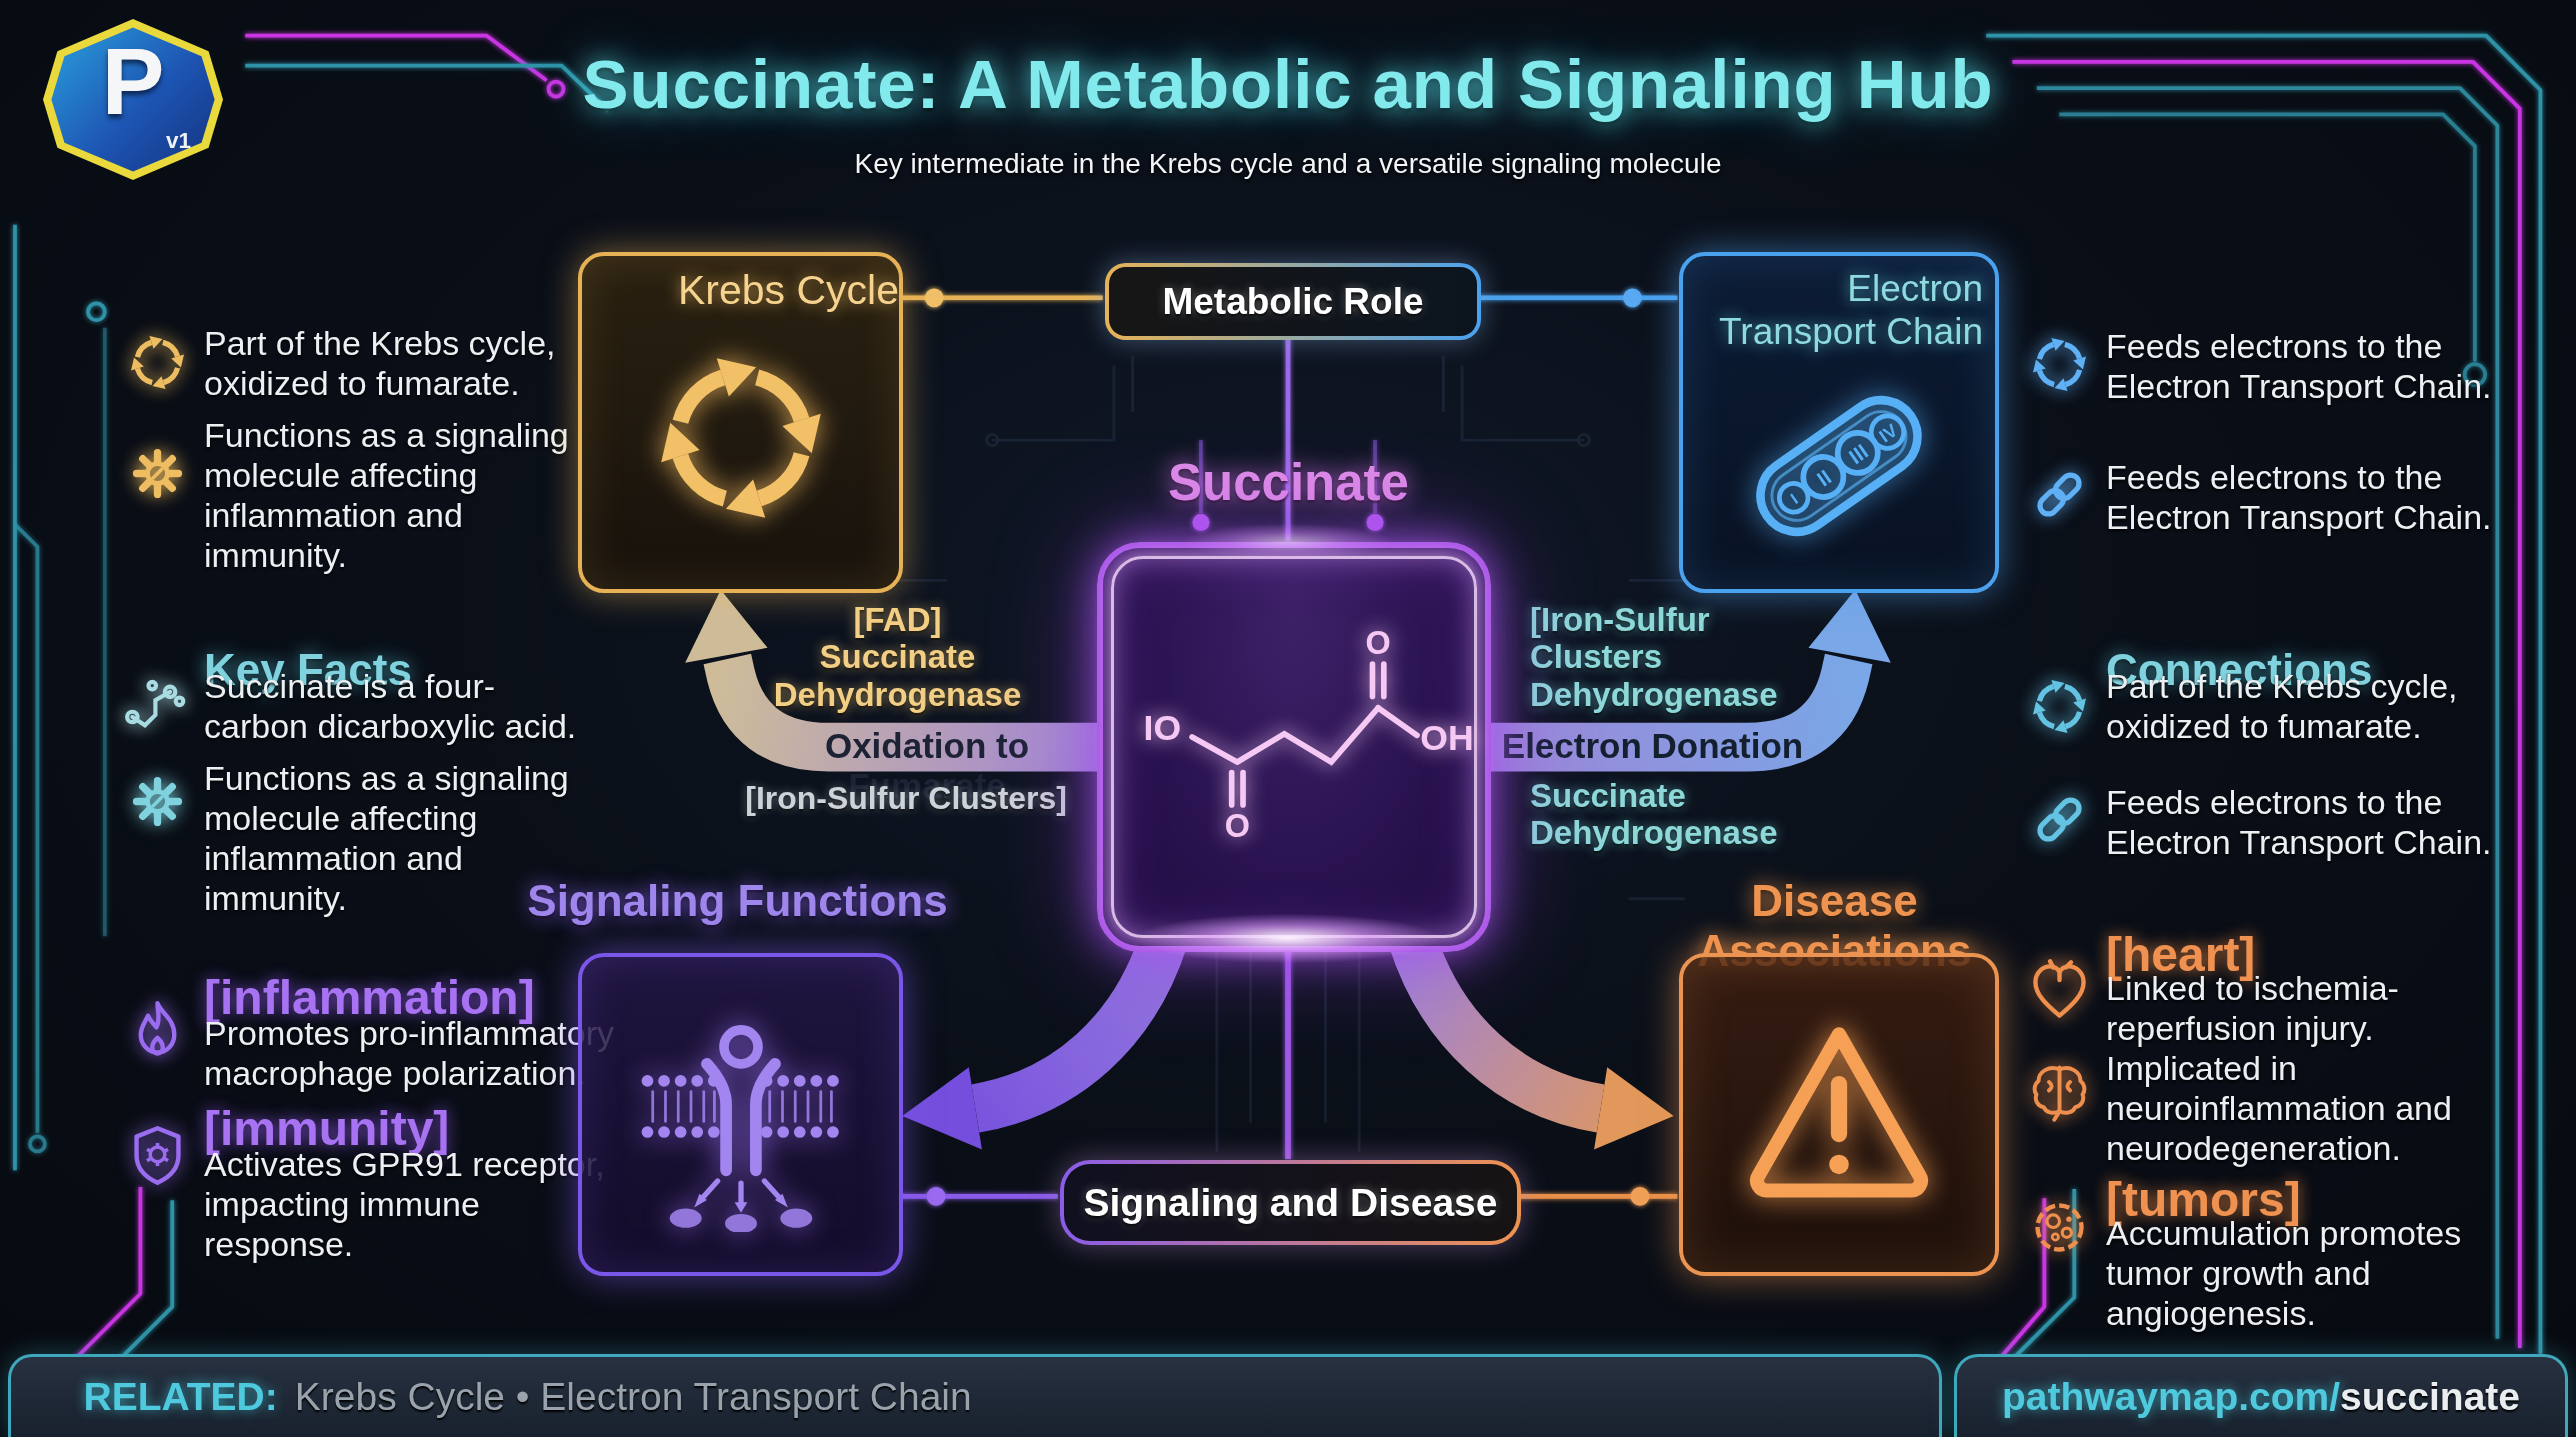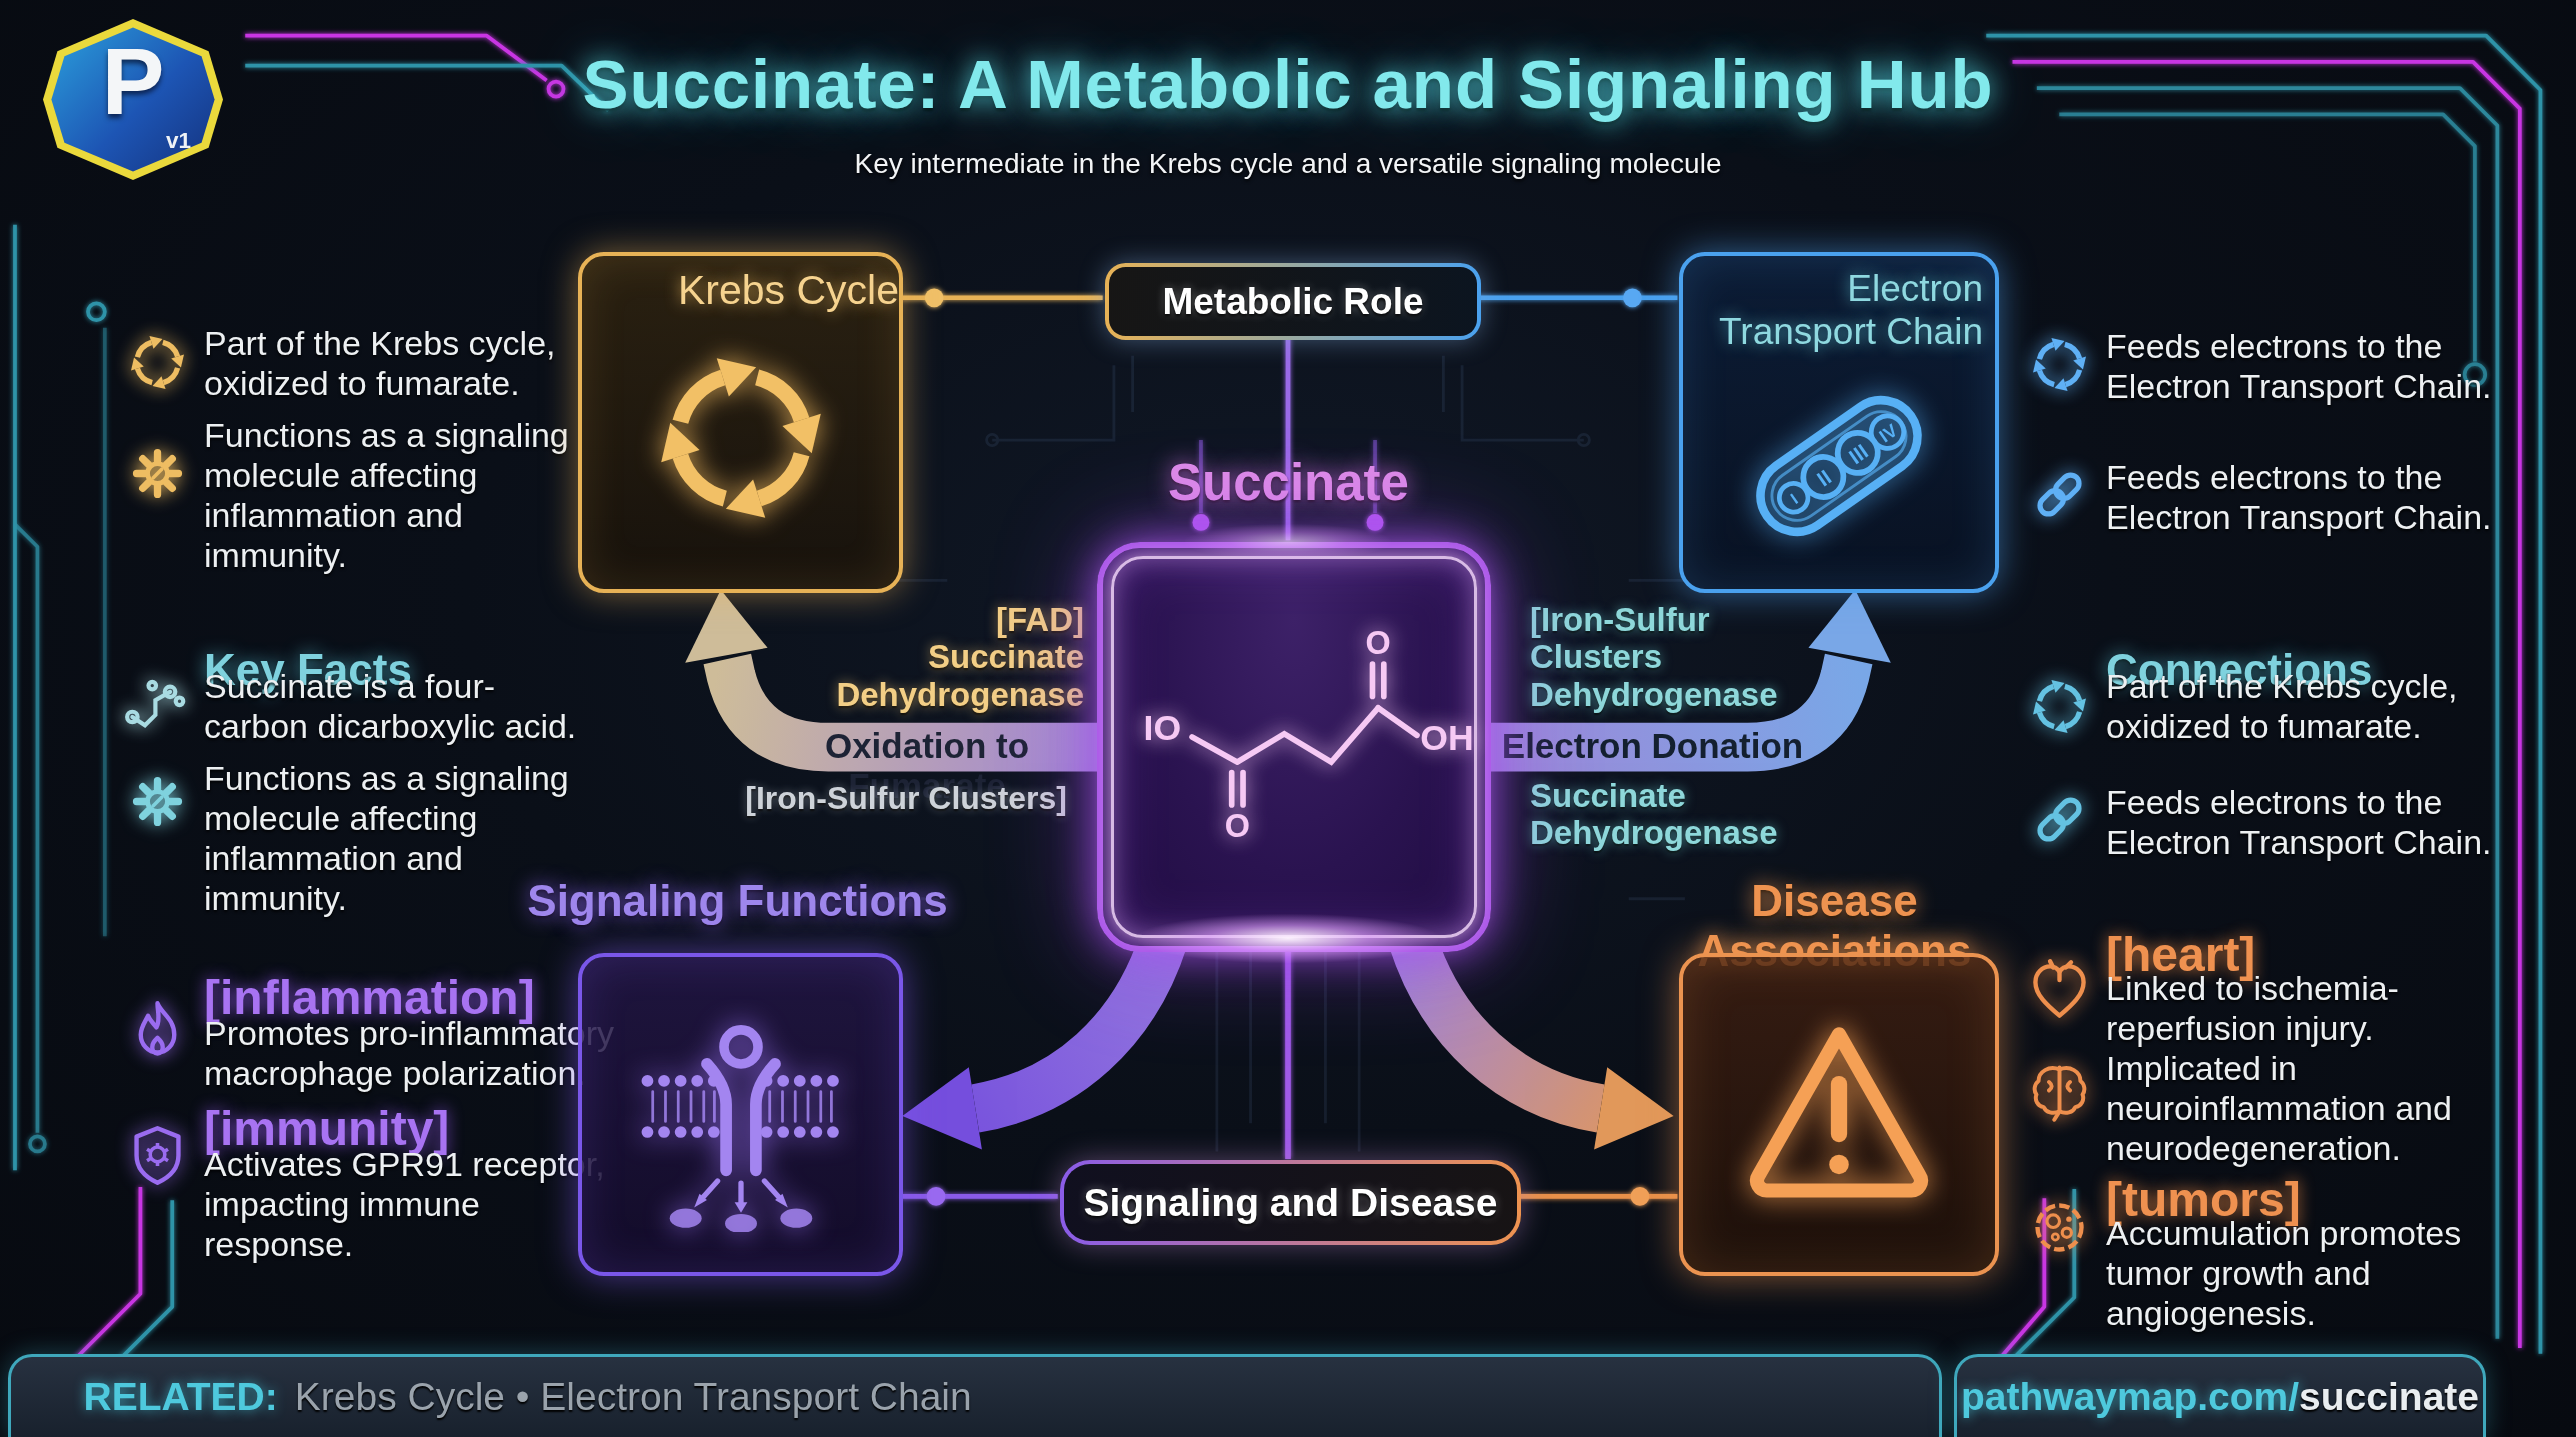--- a/index.html
+++ b/index.html
@@ -64,36 +64,36 @@
       box-shadow:0 0 43px rgba(170,85,240,.8),0 0 103px rgba(150,60,230,.45),
                  inset 0 0 60px rgba(160,80,240,.45);}
   #center-rim{position:absolute;inset:8.4px;border-radius:32px;border:3.7px solid rgba(243,215,250,.85);
       box-shadow:0 0 19px rgba(235,185,250,.8),inset 0 0 24px rgba(235,185,250,.35);}
   .flare{position:absolute;pointer-events:none;}
   #flare-bottom{left:1138px;top:914px;width:300px;height:49px;
       background:radial-gradient(ellipse,rgba(255,246,255,.95) 0%,rgba(225,160,255,.55) 38%,rgba(180,90,240,0) 72%);}
   #flare-top{left:1185px;top:524px;width:206px;height:36px;opacity:.55;
       background:radial-gradient(ellipse,rgba(255,246,255,.9) 0%,rgba(225,160,255,.5) 40%,rgba(180,90,240,0) 72%);}
   
-  .gold-line{position:absolute;left:711px;width:373px;text-align:right;font-size:33px;font-weight:bold;
+  .gold-line{position:absolute;left:711px;width:373px;text-align:center;font-size:33px;font-weight:bold;
       color:#f3cf86;text-shadow:0 0 12px rgba(240,200,120,.6),0 1.9px 1.9px #000;}
   .cyanr-line{position:absolute;left:1530px;width:403px;text-align:left;font-size:33px;font-weight:bold;
       color:#8ed8da;text-shadow:0 0 12px rgba(110,210,215,.6),0 1.9px 1.9px #000;}
   .band-text{position:absolute;font-size:35px;font-weight:bold;text-align:center;}
   #band-left-text{left:754px;top:726px;width:346px;color:#1d2335;}
   #band-right-text{left:1481px;top:726px;width:343px;color:#142030;}
   #iron-note{position:absolute;left:693px;top:780px;width:374px;text-align:right;font-size:32px;
       font-weight:bold;color:#ced3d9;text-shadow:0 0 9.4px rgba(200,210,220,.45),0 1.9px 1.9px #000;}
   
   .bar{position:absolute;top:1354px;height:83px;box-sizing:border-box;
       background:linear-gradient(180deg,#273140,#18212d);
       border:3.7px solid #3fa8bc;border-bottom:none;border-radius:24px 24px 0 0;
       box-shadow:0 0 24px rgba(64,176,196,.35);display:flex;align-items:center;font-size:39px;}
   #bar-left{left:7.5px;width:1934px;padding-left:73px;}
-  #bar-right{left:1954px;width:532px;justify-content:center;align-items:center;}
+  #bar-right{left:1954px;width:614px;justify-content:center;align-items:center;}
   .rel-label{color:#4ec9dd;font-weight:bold;text-shadow:0 0 11.2px rgba(70,200,220,.7);}
   .rel-text{color:#9aa3ac;margin-left:17px;text-shadow:0 1.9px 1.9px #000;}
   .url-prefix{color:#4ec9dd;font-weight:bold;text-shadow:0 0 11.2px rgba(70,200,220,.7);}
   .url-suffix{color:#e9edf0;font-weight:bold;text-shadow:0 1.9px 1.9px #000;}
   
   #logo{left:43px;top:19px;width:180px;height:161px;}
   .hex{position:absolute;inset:0;
       clip-path:polygon(50% 0%,92% 20%,100% 50%,92% 80%,50% 100%,8% 80%,0% 50%,8% 20%);}
   #hex-outer{background:#ead93c;filter:drop-shadow(0 0 9.4px rgba(230,220,60,.5));}
   #hex-inner{inset:8.4px;background:linear-gradient(135deg,#2ba0dc 0%,#1d55b4 55%,#14327e 100%);}

